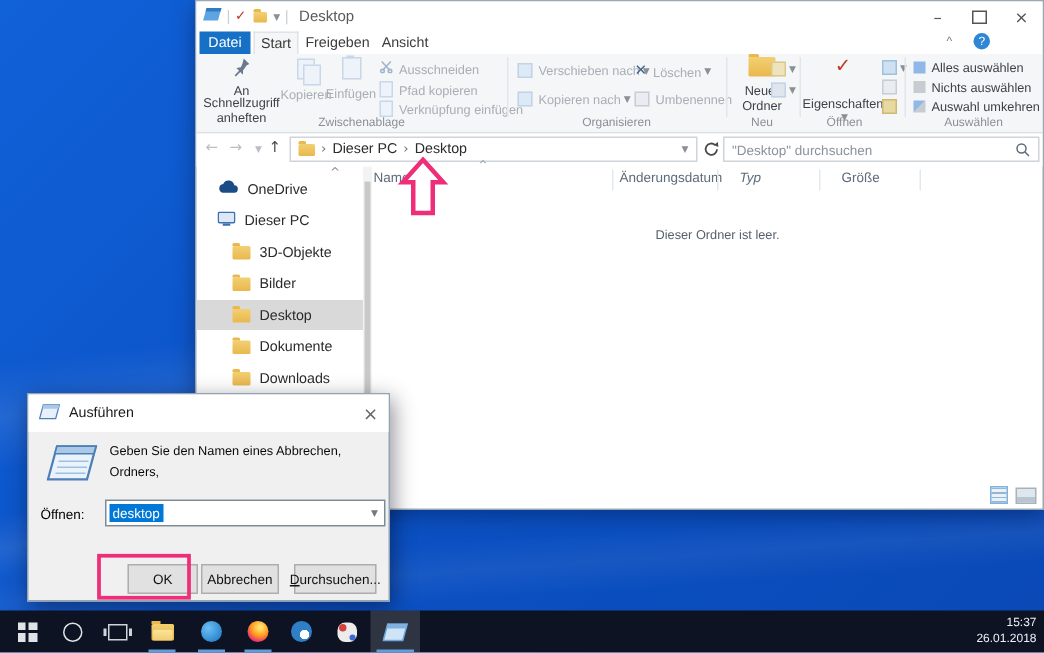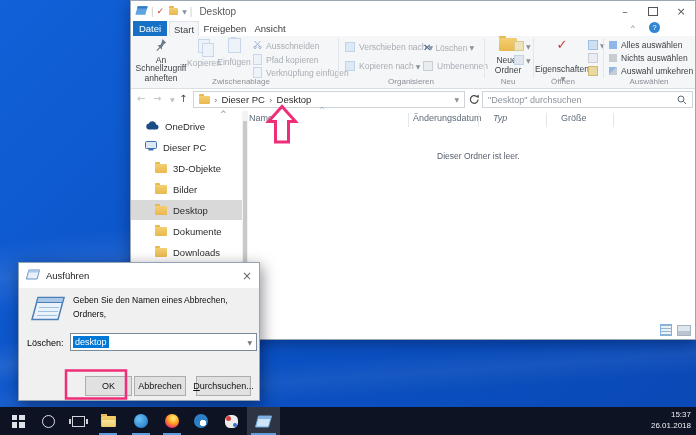--- a/index.html
+++ b/index.html
@@ -371,21 +371,21 @@
         <polygon points="7,2 33,2 27,24 1,24" fill="#eaf2fb" stroke="#4d7fb6" stroke-width="1.5"></polygon>
         <polygon points="7,2 33,2 31.5,7 5.5,7" fill="#aac8e8" stroke="#4d7fb6" stroke-width="1"></polygon>
         <line x1="8" y1="12" x2="28" y2="12" stroke="#9fc0e0"></line>
         <line x1="7" y1="16" x2="27" y2="16" stroke="#9fc0e0"></line>
         <line x1="6" y1="20" x2="26" y2="20" stroke="#9fc0e0"></line>
       </svg>
     </span>
     <div class="rd-msg">
       <div>Geben Sie den Namen eines Abbrechen, Ordners,</div>
     </div>
-    <span class="abs" style="left:8px;top:75px;font-size:9px;">Löschen:</span>
+    <span class="abs" style="left:8px;top:75px;font-size:9px;">Öffnen:</span>
     <div class="rd-combo">
       <span class="rd-value">desktop</span>
       <span class="dd">▼</span>
     </div>
     <div class="rd-btn" style="left:54px;width:47px;margin-left:12px;">OK</div>
     <div class="rd-btn" style="left:115px;width:52px;">Abbrechen</div>
     <div class="rd-btn" style="left:177px;width:55px;">
       <span style="text-decoration:underline;">D</span>
         <span>urchsuchen...</span>
     </div>

